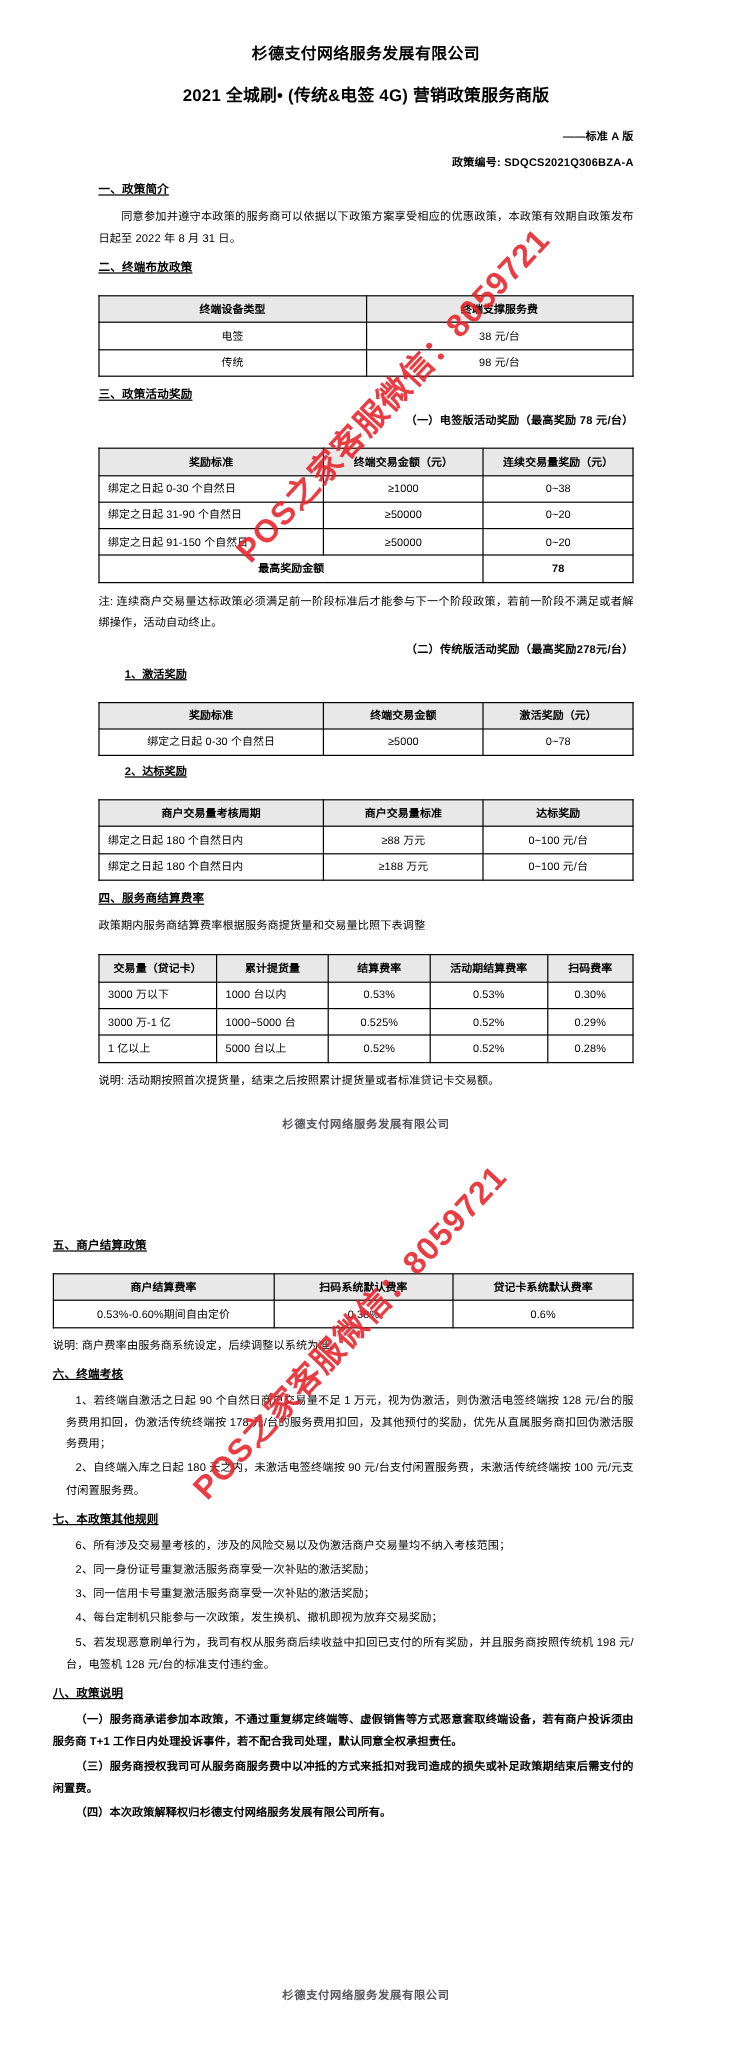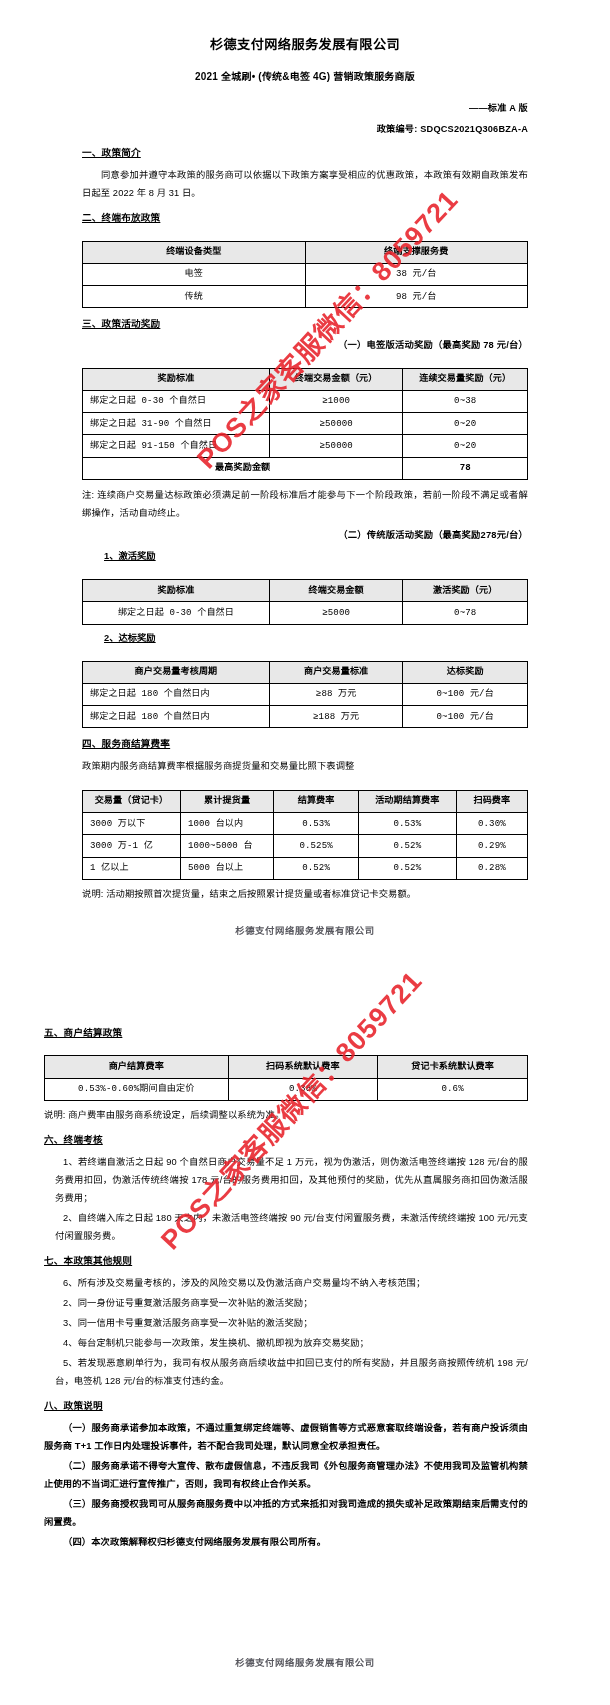--- a/index.html
+++ b/index.html
@@ -27,21 +27,21 @@
   .doc-title {
     text-align: center;
     font-size: 13.2px;
     font-weight: bold;
     letter-spacing: 0.4px;
     margin: 0 0 16px 0;
     line-height: 1.4;
   }
   .doc-subtitle {
     text-align: center;
-    font-size: 10px;
+    font-size: 14px;
     font-weight: bold;
     letter-spacing: 0.2px;
     margin: 0 0 16px 0;
     line-height: 1.4;
   }
   .edition-line {
     text-align: right;
     font-size: 9.2px;
     font-weight: bold;
     margin: 0 0 7px 0;
@@ -91,21 +91,20 @@
   p.listitem { padding-left: 11px; text-indent: 8px; }
   p.bold-body { font-weight: bold; }
   p.note { margin: 6px 0 4px 0; }
   p.explain { margin: 5px 0 4px 0; }
 
   table.t {
     border-collapse: collapse;
     width: 100%;
     margin: 15px 0 4px 0;
     table-layout: fixed;
-    font-family: Liberation Mono, monospace;
   }
   table.t th, table.t td {
     border: 1px solid #000000;
     font-size: 9.1px;
     padding: 4.5px 3px;
     text-align: center;
     line-height: 1.35;
     letter-spacing: 0.1px;
   }
   table.t th {
@@ -375,21 +374,20 @@
 
   <h2 class="sec">七、本政策其他规则</h2>
   <p class="body listitem">6、所有涉及交易量考核的，涉及的风险交易以及伪激活商户交易量均不纳入考核范围；</p>
   <p class="body listitem">2、同一身份证号重复激活服务商享受一次补贴的激活奖励；</p>
   <p class="body listitem">3、同一信用卡号重复激活服务商享受一次补贴的激活奖励；</p>
   <p class="body listitem">4、每台定制机只能参与一次政策，发生换机、撤机即视为放弃交易奖励；</p>
   <p class="body listitem">5、若发现恶意刷单行为，我司有权从服务商后续收益中扣回已支付的所有奖励，并且服务商按照传统机 198 元/台，电签机 128 元/台的标准支付违约金。</p>
 
   <h2 class="sec">八、政策说明</h2>
   <p class="body bold-body indent">（一）服务商承诺参加本政策，不通过重复绑定终端等、虚假销售等方式恶意套取终端设备，若有商户投诉须由服务商 T+1 工作日内处理投诉事件，若不配合我司处理，默认同意全权承担责任。</p>
-  <p class="body bold-body indent">（二）服务商承诺不得夸大宣传、散布虚假信息，不违反我司《外包服务商管理办法》不使用我司及监管机构禁止使用的不当词汇进行宣传推广，否则，我司有权终止合作关系。</p>
   <p class="body bold-body indent">（三）服务商授权我司可从服务商服务费中以冲抵的方式来抵扣对我司造成的损失或补足政策期结束后需支付的闲置费。</p>
   <p class="body bold-body indent">（四）本次政策解释权归杉德支付网络服务发展有限公司所有。</p>
 </div>
 
 <div class="footer-two-wrap">
   <div class="footer-company">杉德支付网络服务发展有限公司</div>
 </div>
 
 <div class="watermark wm-a">POS之家客服微信：8059721</div>
 <div class="watermark wm-b">POS之家客服微信：8059721</div>

